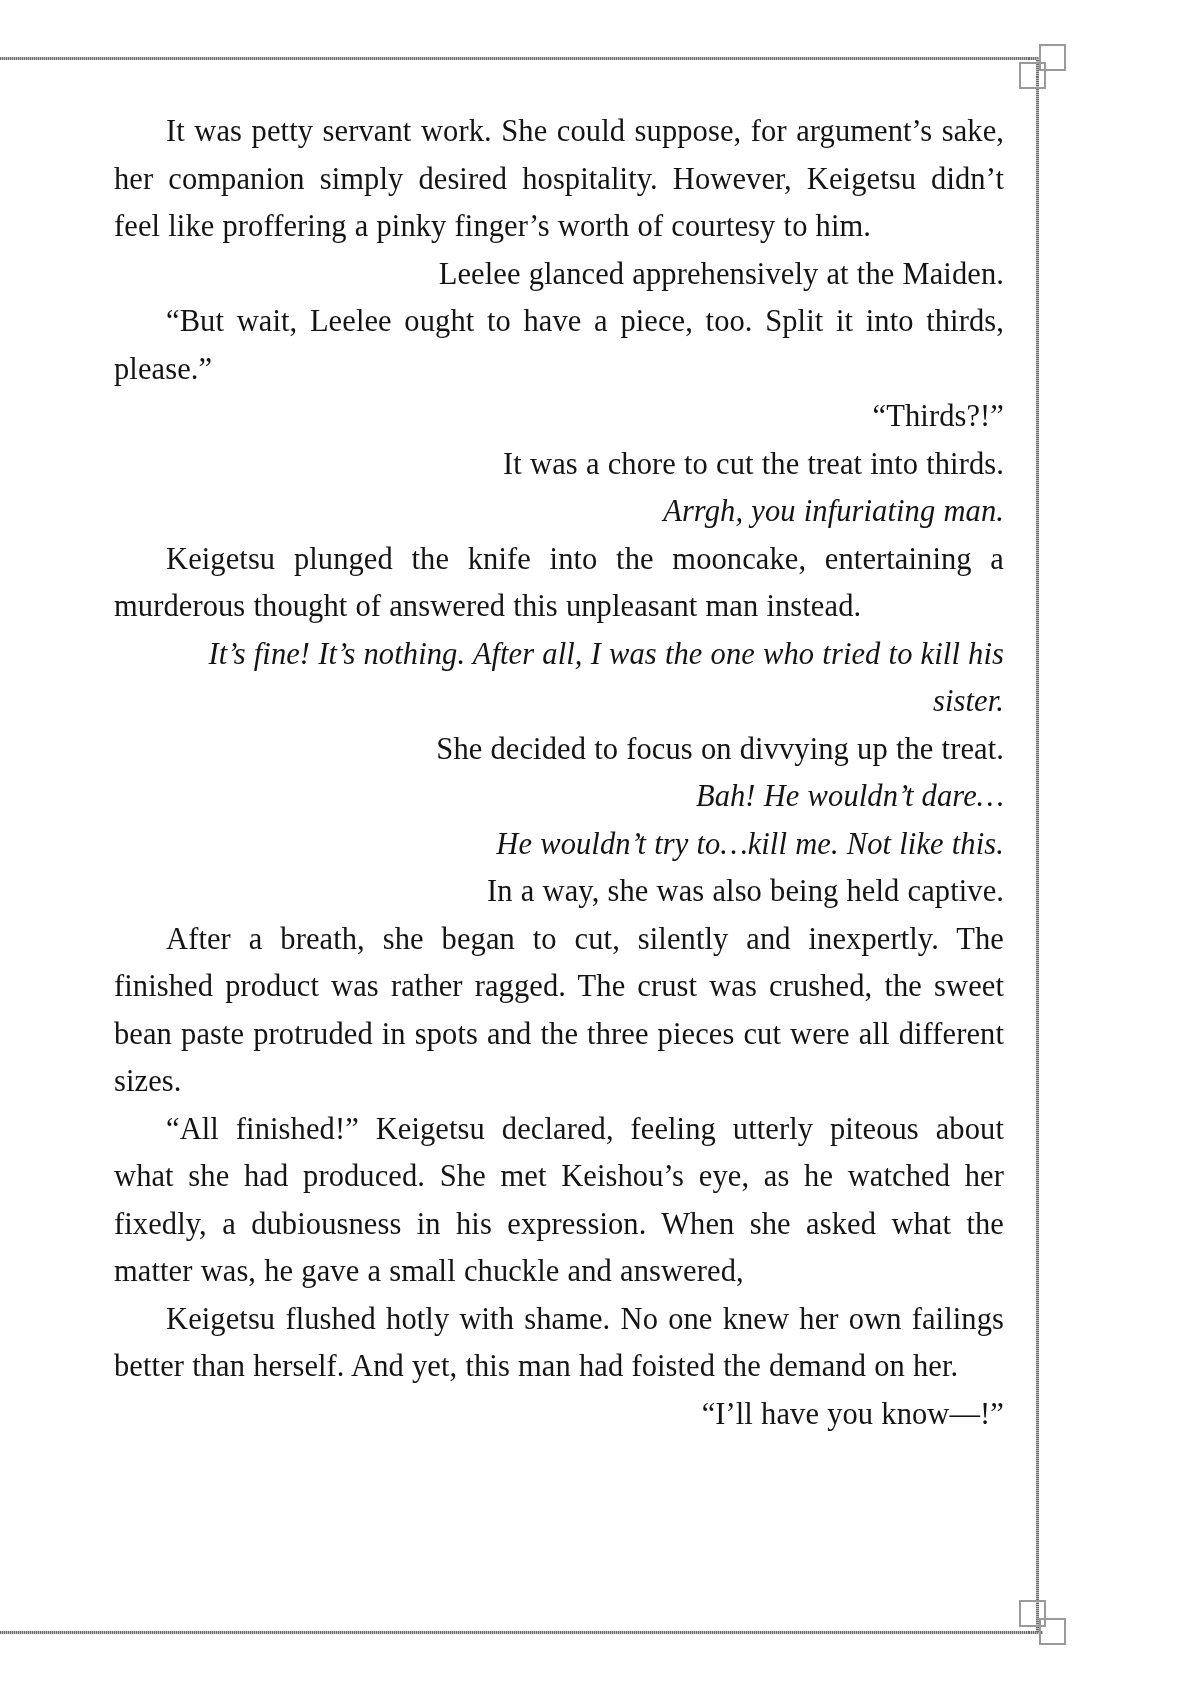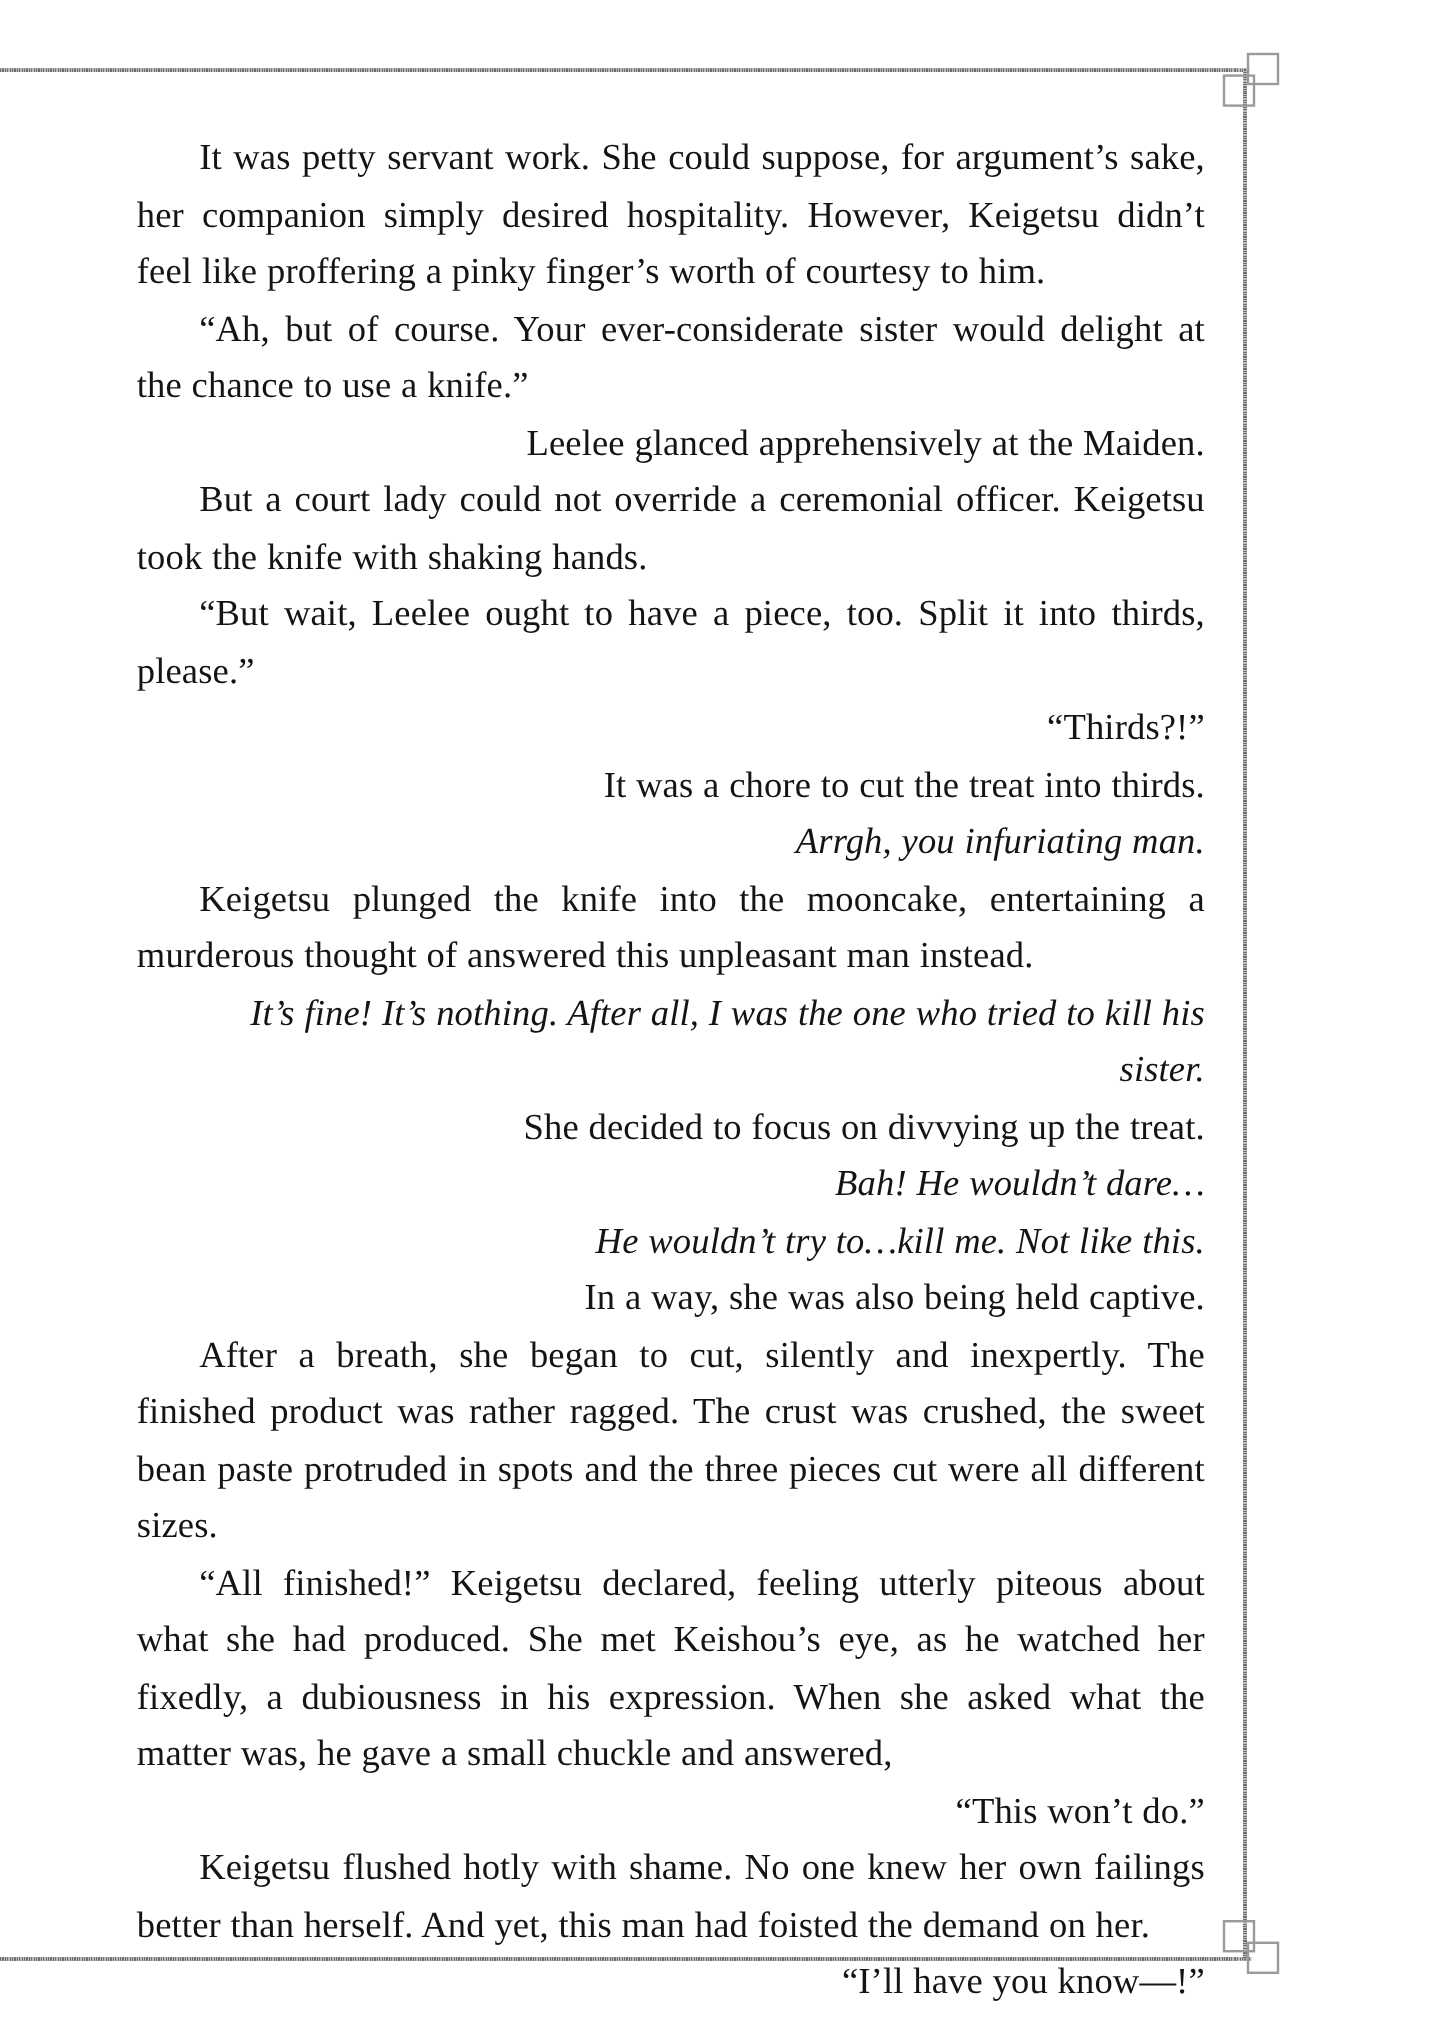--- a/index.html
+++ b/index.html
@@ -123,33 +123,30 @@
 
   <div id="ornament-bottom-right">
     <div class="orn-stub-h" id="orn-br-stub"></div>
     <div class="orn-stub-v" id="orn-br-up"></div>
     <div class="orn-square" id="orn-br-outer"></div>
     <div class="orn-square" id="orn-br-inner"></div>
   </div>
 
   <div id="textblock">
       <p class="para">It was petty servant work. She could suppose, for argument’s sake, her companion simply desired hospitality. However, Keigetsu didn’t feel like proffering a pinky finger’s worth of courtesy to him.</p>
-      <p class="para">“Ah, but of course. Your ever-considerate sister would delight at the chance to use a knife.”</p>
       <p class="para nojust">Leelee glanced apprehensively at the Maiden.</p>
-      <p class="para">But a court lady could not override a ceremonial officer. Keigetsu took the knife with shaking hands.</p>
       <p class="para">“But wait, Leelee ought to have a piece, too. Split it into thirds, please.”</p>
       <p class="para nojust">“Thirds?!”</p>
       <p class="para nojust">It was a chore to cut the treat into thirds.</p>
       <p class="para italic nojust">Arrgh, you infuriating man.</p>
       <p class="para">Keigetsu plunged the knife into the mooncake, entertaining a murderous thought of answered this unpleasant man instead.</p>
       <p class="para italic nojust">It’s fine! It’s nothing. After all, I was the one who tried to kill his sister.</p>
       <p class="para nojust">She decided to focus on divvying up the treat.</p>
       <p class="para italic nojust">Bah! He wouldn’t dare…</p>
       <p class="para italic nojust">He wouldn’t try to…kill me. Not like this.</p>
       <p class="para nojust">In a way, she was also being held captive.</p>
       <p class="para">After a breath, she began to cut, silently and inexpertly. The finished product was rather ragged. The crust was crushed, the sweet bean paste protruded in spots and the three pieces cut were all different sizes.</p>
       <p class="para">“All finished!” Keigetsu declared, feeling utterly piteous about what she had produced. She met Keishou’s eye, as he watched her fixedly, a dubiousness in his expression. When she asked what the matter was, he gave a small chuckle and answered,</p>
-      <p class="para nojust">“This won’t do.”</p>
       <p class="para">Keigetsu flushed hotly with shame. No one knew her own failings better than herself. And yet, this man had foisted the demand on her.</p>
       <p class="para nojust">“I’ll have you know—!”</p>
     </div>
 
 </div>
 
 </body></html>

